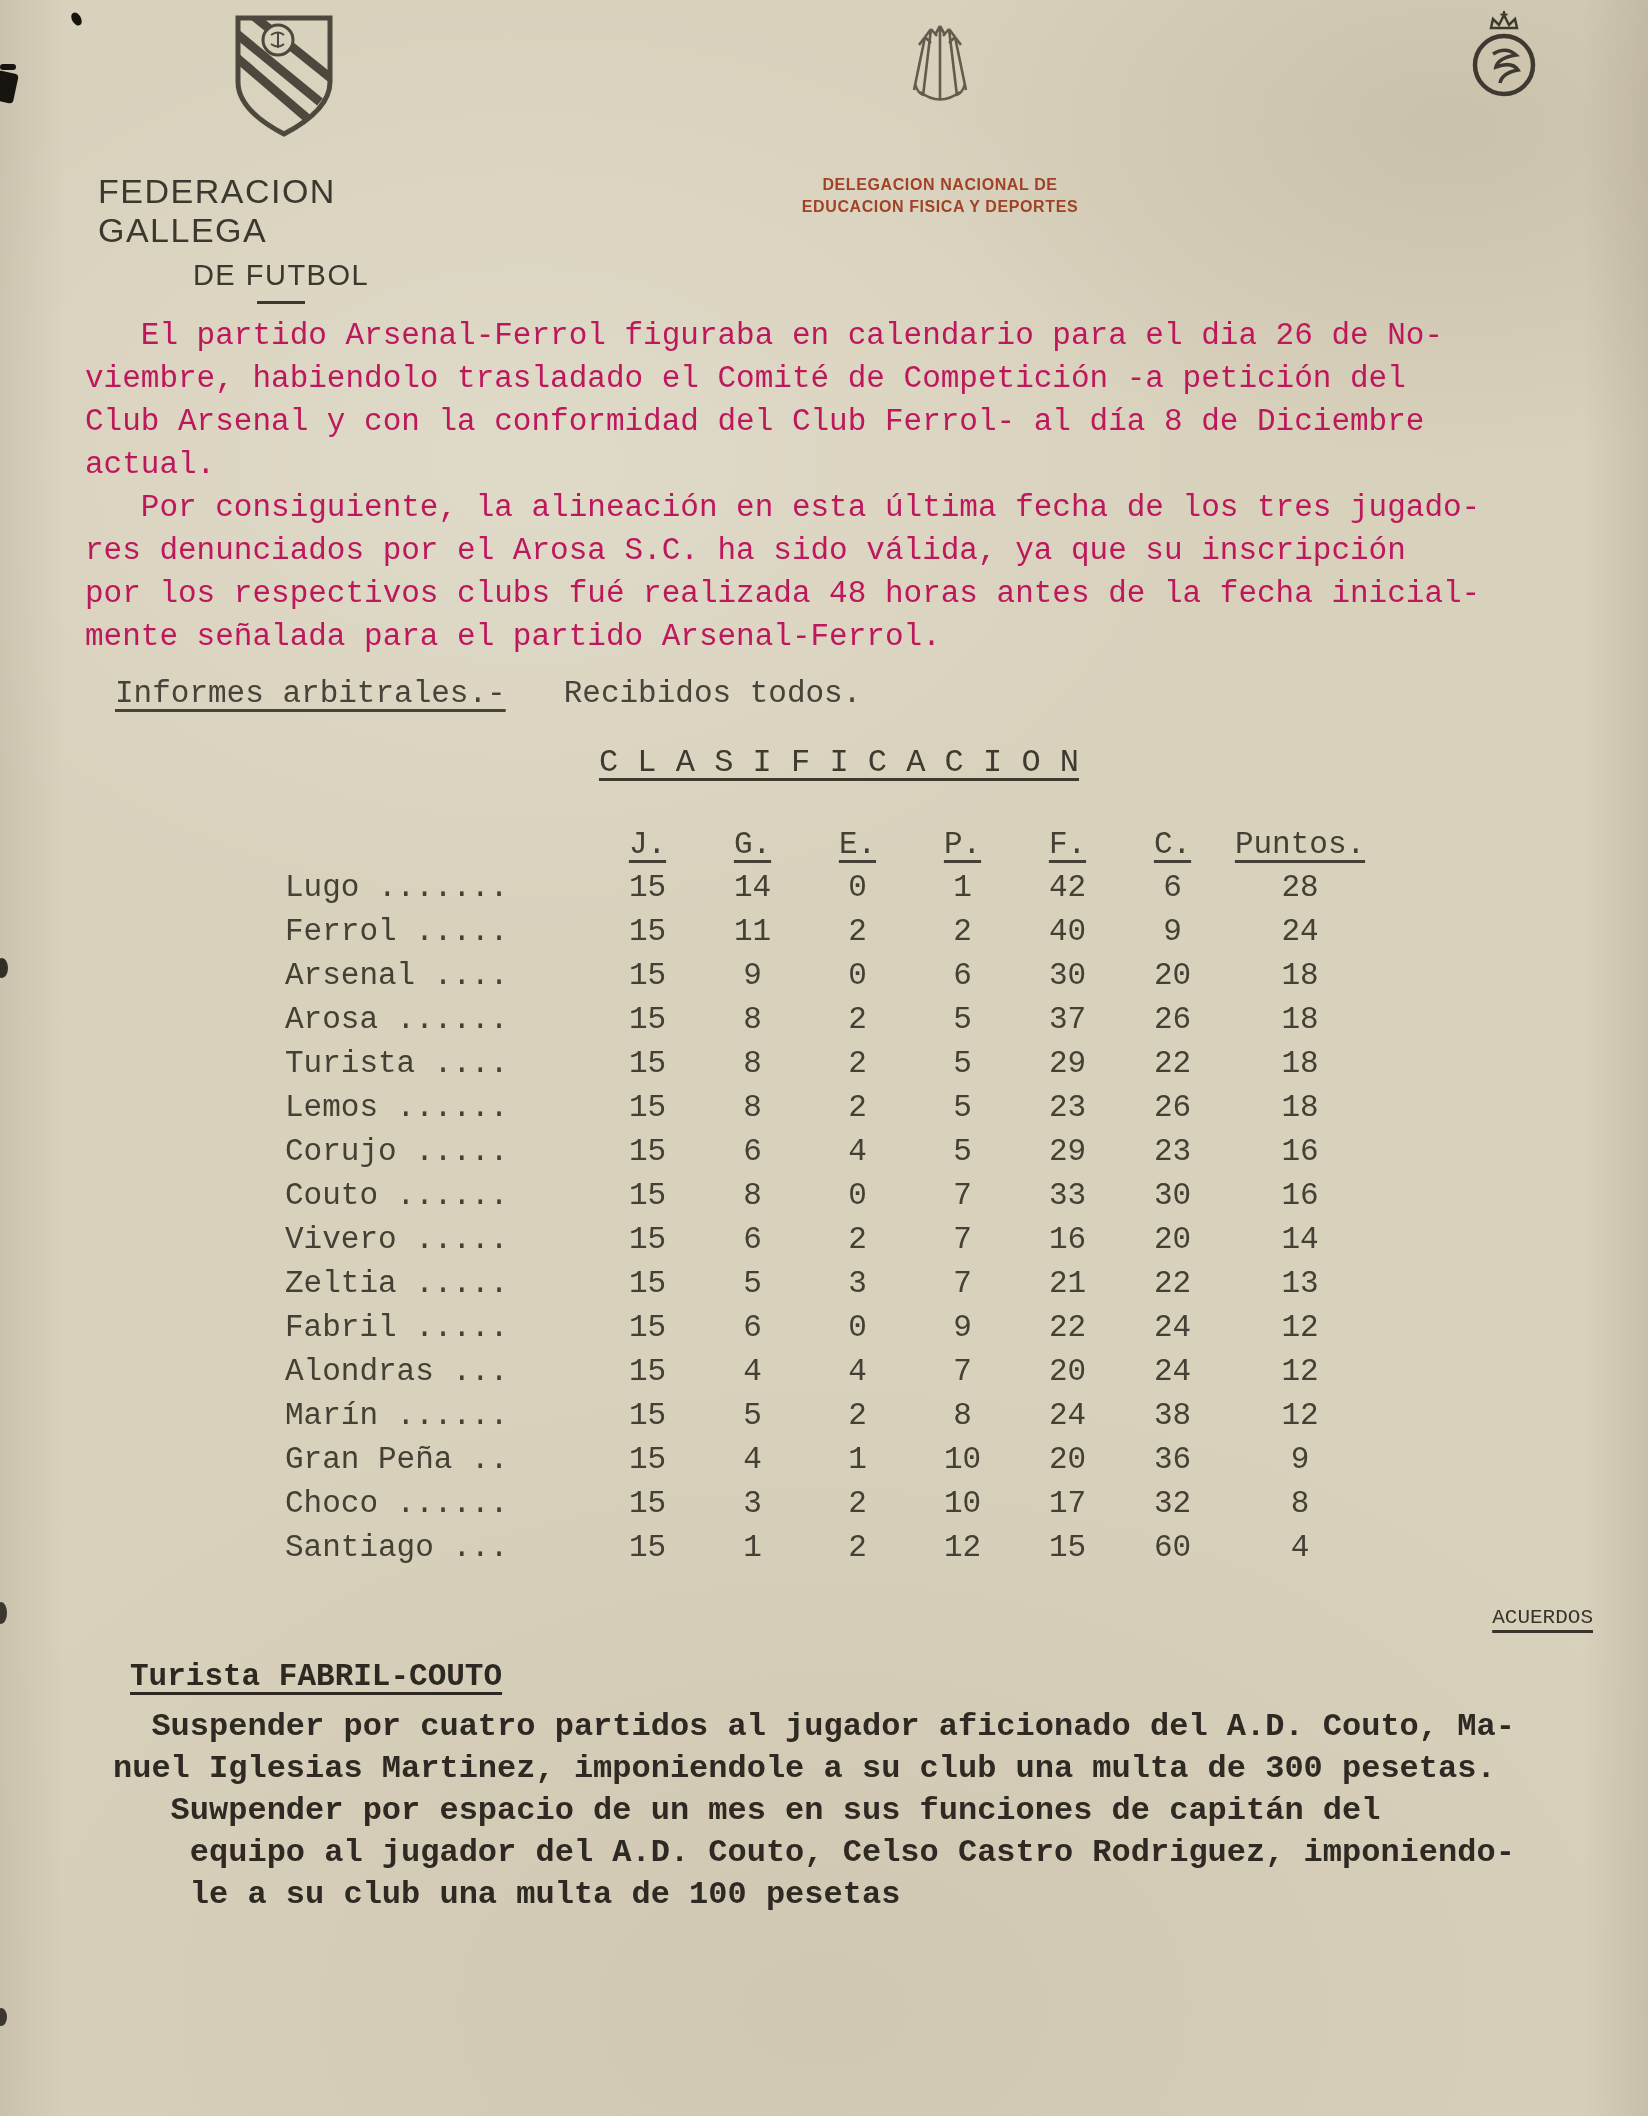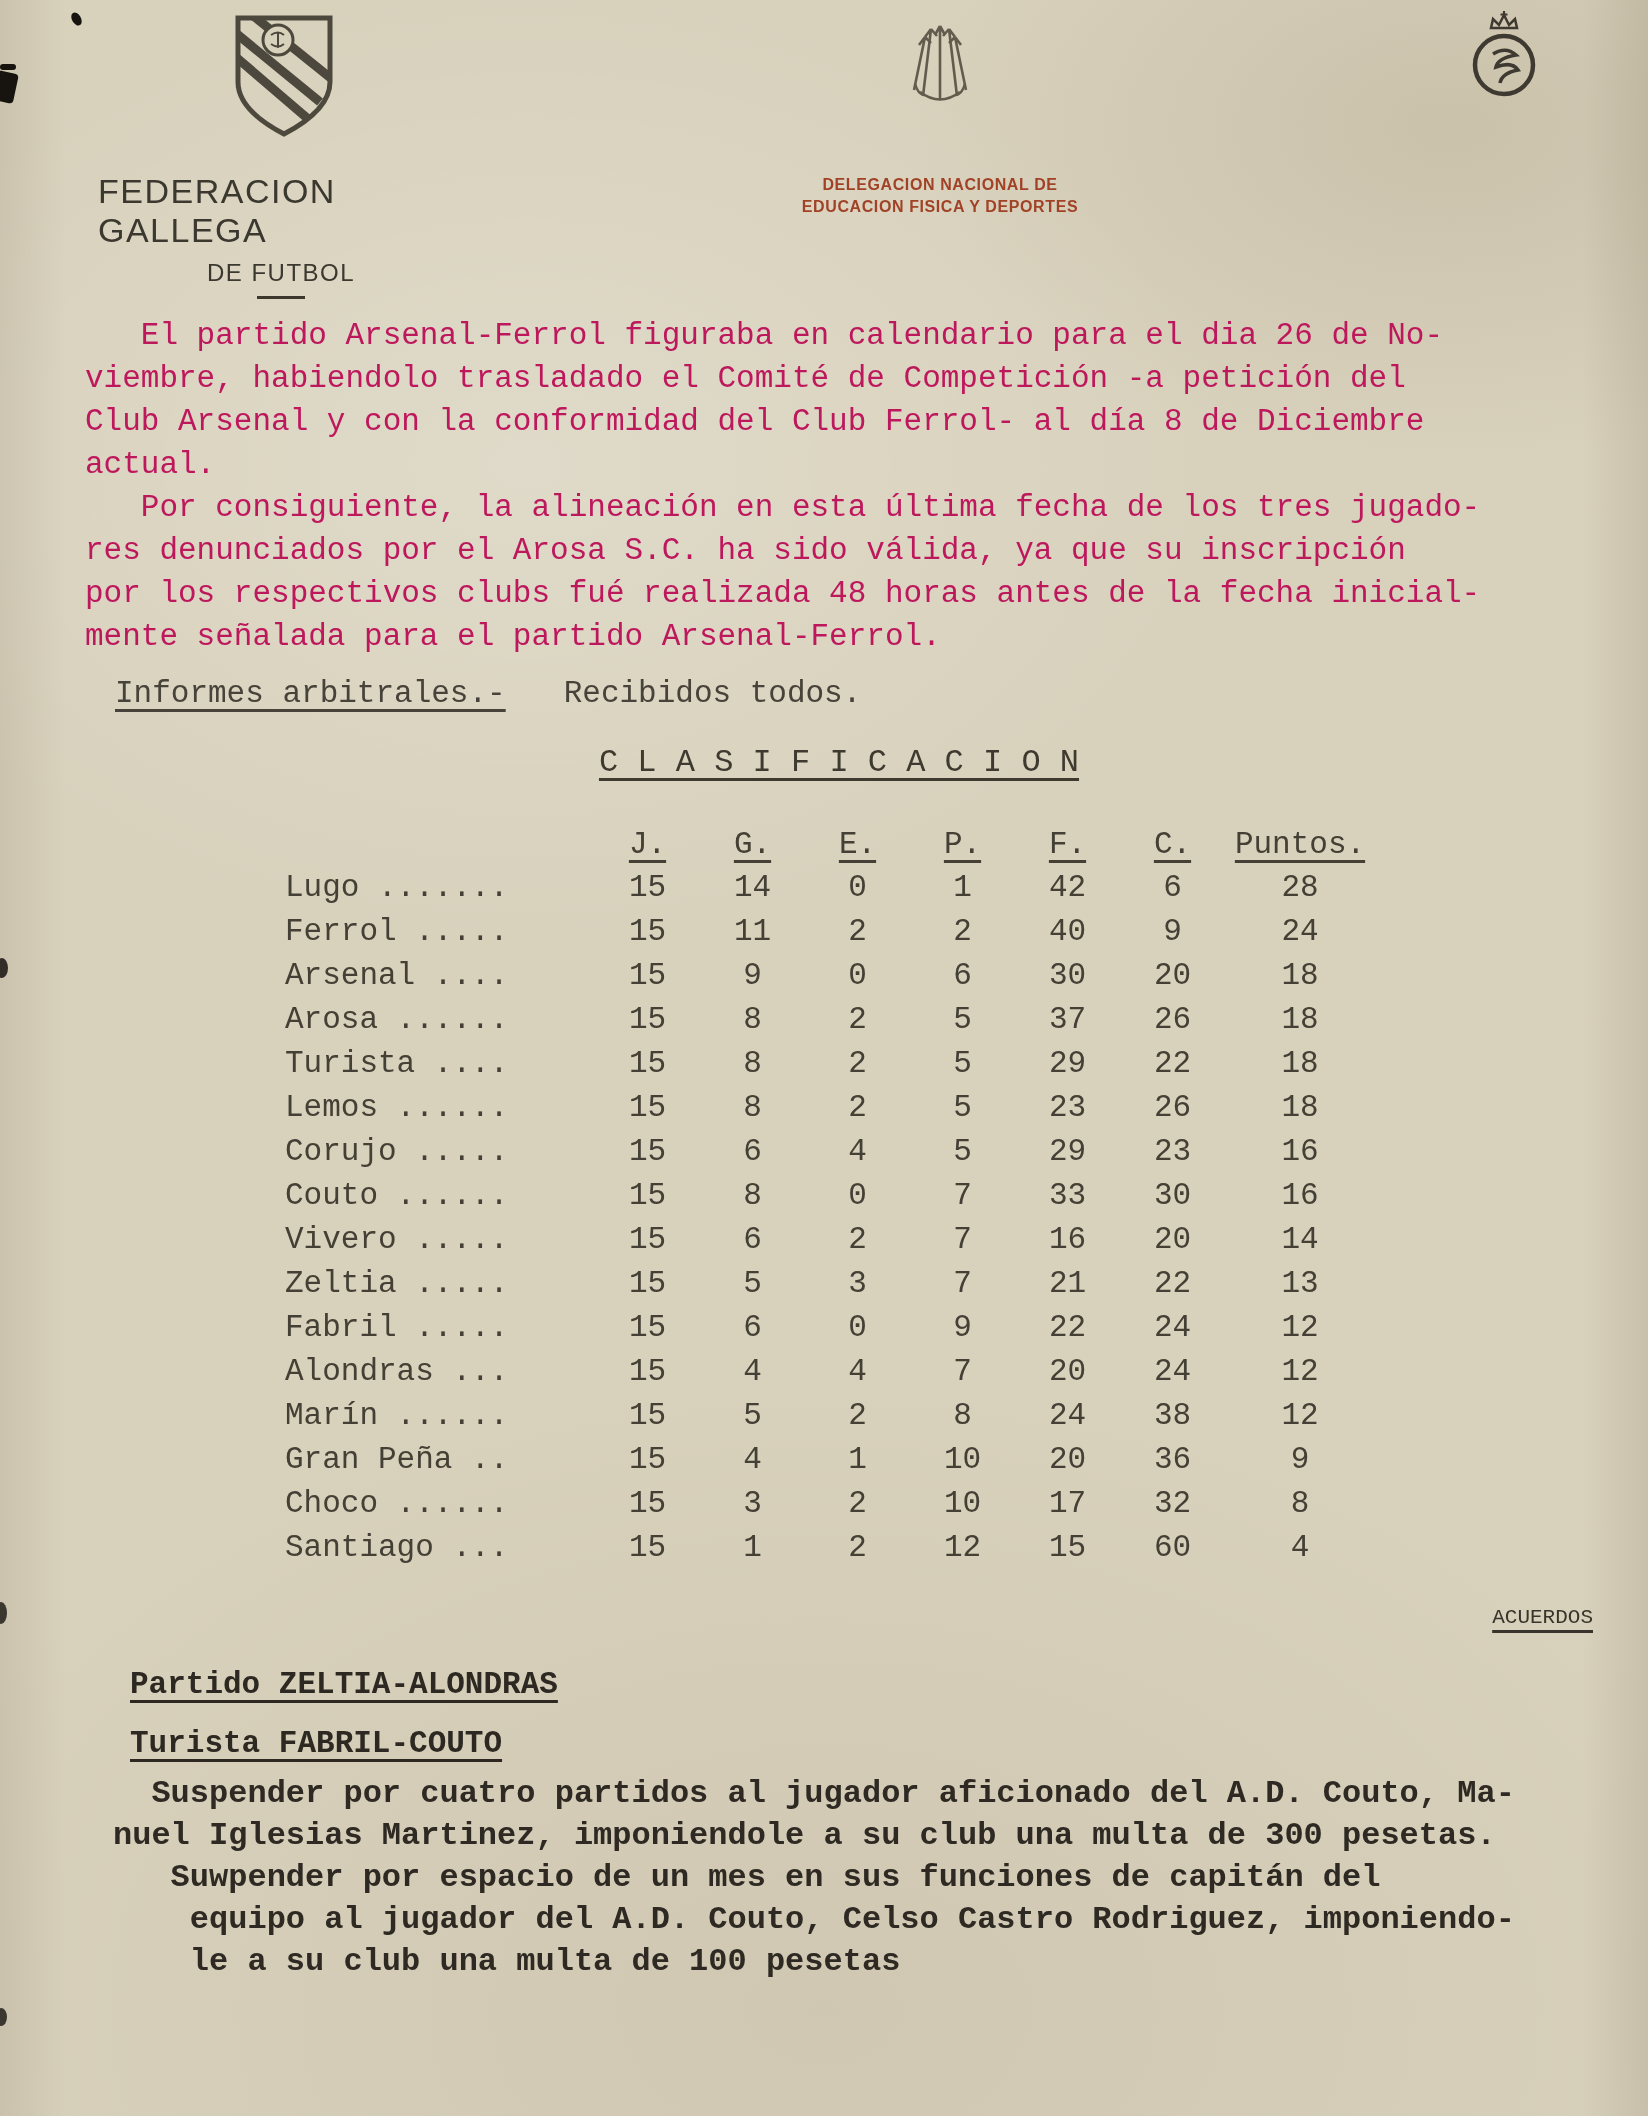--- a/index.html
+++ b/index.html
@@ -15,21 +15,21 @@
     color:#48433a;
   }
   .page{position:absolute;inset:0;}
 
   
   header{position:relative;height:290px;}
   .crest-left{position:absolute;left:228px;top:10px;opacity:.88;}
   .org{position:absolute;left:98px;top:172px;width:366px;color:#3b3830;
        font-family:"Liberation Sans",sans-serif;}
   .org-l1{font-size:34px;letter-spacing:1.5px;}
-  .org-l2{font-size:24px;text-align:center;margin-top:9px;letter-spacing:1.5px;}
+  .org-l2{font-size:29px;text-align:center;margin-top:9px;letter-spacing:1.5px;}
   .org-rule{width:48px;height:3px;background:#3c382e;margin:9px auto 0;}
   .yoke{position:absolute;left:908px;top:12px;opacity:.82;}
   .delegation{position:absolute;left:760px;top:130px;width:360px;text-align:center;
        font-family:"Liberation Sans",sans-serif;font-weight:bold;
        font-size:16px;line-height:22px;color:#a14227;letter-spacing:.6px;margin-top:44px;}
   .crest-right{position:absolute;left:1464px;top:8px;opacity:.9;}
 
   
   main{padding:0 55px 0 85px;}
   .para{white-space:pre;font-size:31px;line-height:43px;margin:0;color:#be185d;}
@@ -307,21 +307,20 @@
             <span class="tcell tnum">12</span>
             <span class="tcell tnum">15</span>
             <span class="tcell tnum">60</span>
             <span class="tcell tnum">4</span>
           </div>
         </div>
     </div>
 
     <div class="acuerdos-title"><span class="u">ACUERDOS</span></div>
 
-    <h3 class="sec-heading"><span class="u">Partido ZELTIA-ALONDRAS</span></h3>
 
 
     <h3 class="sec-heading second"><span class="u">Turista FABRIL-COUTO</span></h3>
 
     <p class="bpara">  Suspender por cuatro partidos al jugador aficionado del A.D. Couto, Ma-
 nuel Iglesias Martinez, imponiendole a su club una multa de 300 pesetas.
    Suwpender por espacio de un mes en sus funciones de capitán del
     equipo al jugador del A.D. Couto, Celso Castro Rodriguez, imponiendo-
     le a su club una multa de 100 pesetas</p>
 

